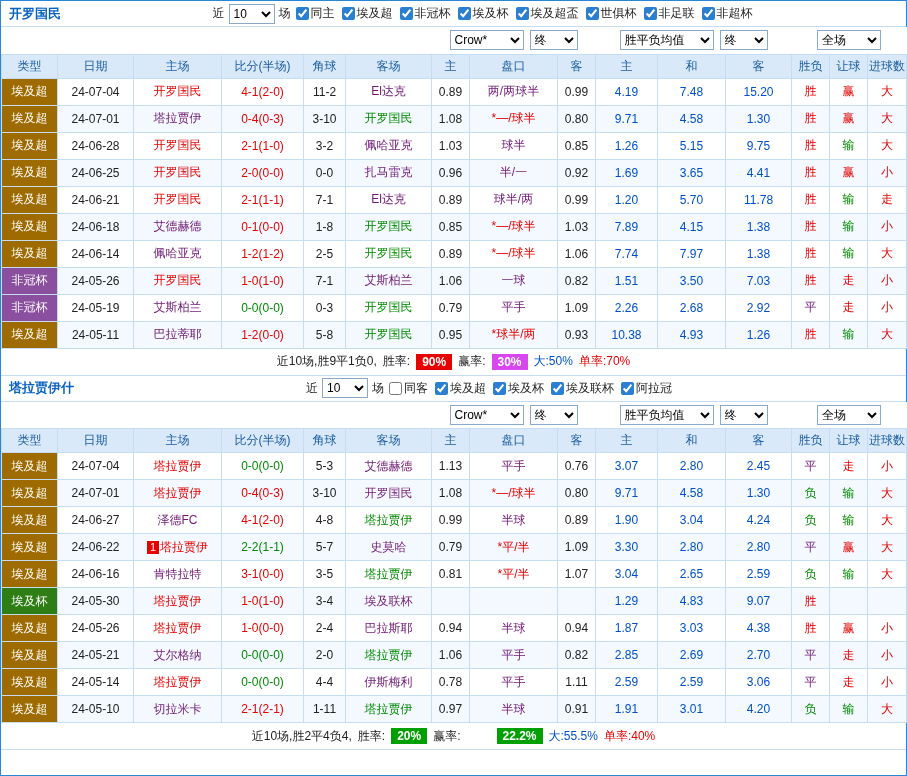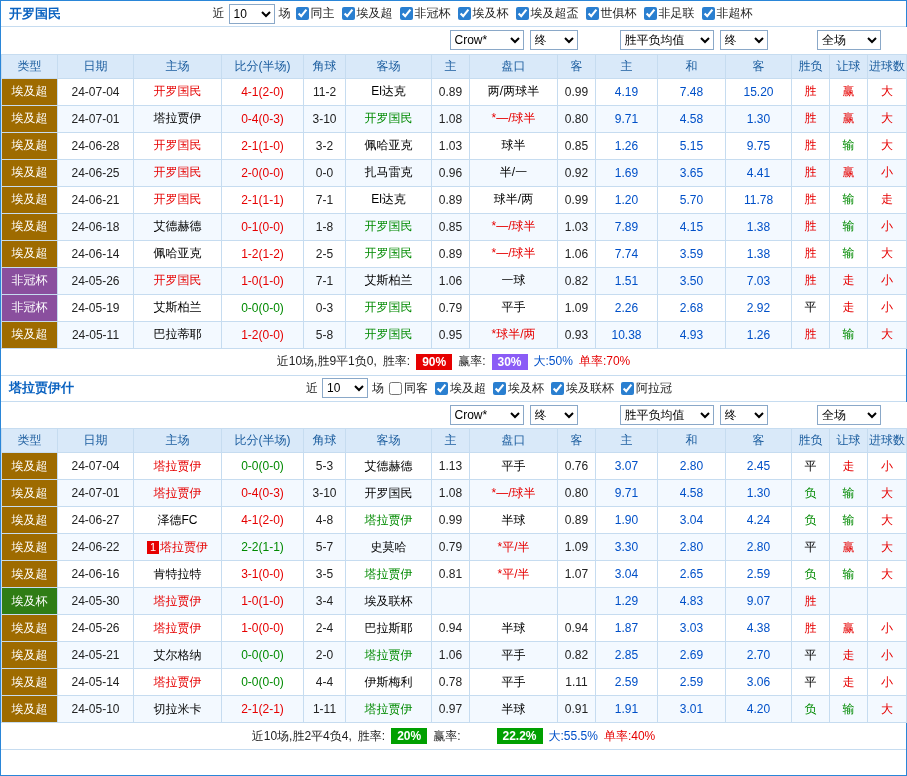--- a/index.html
+++ b/index.html
@@ -41,21 +41,21 @@
   .sel-scope{ width:64px; }
 
   
   table { border-collapse:collapse; table-layout:fixed; width:905px; }
   td, th { border:1px solid #c6dcf0; text-align:center; overflow:hidden; white-space:nowrap; padding:0; }
   th { background:#d9e9f9; color:#1a5c9e; font-weight:normal; height:24px; }
   td { height:27px; }
   tr.dd td { border-left:none; border-right:none; border-top:none; border-bottom:1px solid #c6dcf0; height:27px; background:#fff; }
   tbody tr:nth-child(even) { background:#f3f9ff; }
   .type-cell { color:#fff; }
-  .c-red { color:#e60000; } .c-grn { color:#008a00; } .c-blk { color:#000000; } .c-blu { color:#0050c8; }
+  .c-red { color:#e60000; } .c-grn { color:#008a00; } .c-blk { color:#701a75; } .c-blu { color:#0050c8; }
   .badge1 { display:inline-block; background:#e60000; color:#fff; font-size:11px; line-height:13px; padding:0 3px; margin-right:1px; }
 
   
   .summary { height:27px; display:flex; align-items:center; justify-content:center; gap:6px; border-bottom:1px solid #c6dcf0; background:#fff; }
   .sbadge { color:#fff; padding:1px 6px; font-weight:bold; }
 </style>
 </head>
 <body>
 
 <div class="window">
@@ -251,21 +251,21 @@
               <td class="type-cell" style="background: rgb(158, 107, 0);">埃及超</td>
               <td>24-06-14</td>
               <td><span class="c-blk">佩哈亚克</span></td>
               <td class="c-red">1-2(1-2)</td>
               <td>2-5</td>
               <td><span class="c-grn">开罗国民</span></td>
               <td>0.89</td>
               <td class="c-red">*—/球半</td>
               <td>1.06</td>
               <td class="c-blu">7.74</td>
-              <td class="c-blu">3.59</td>
+              <td class="c-blu">7.97</td>
               <td class="c-blu">1.38</td>
               <td class="c-red">胜</td>
               <td class="c-grn">输</td>
               <td class="c-red">大</td>
             </tr>
             <tr>
               <td class="type-cell" style="background: rgb(138, 79, 158);">非冠杯</td>
               <td>24-05-26</td>
               <td><span class="c-red">开罗国民</span></td>
               <td class="c-red">1-0(1-0)</td>
@@ -315,21 +315,21 @@
               <td class="c-grn">输</td>
               <td class="c-red">大</td>
             </tr>
           </tbody>
         </table>
         <div class="summary">
           <span>近10场,胜9平1负0,</span>
           <span>胜率:</span>
           <span class="sbadge" style="background: rgb(230, 0, 0);">90%</span>
           <span>赢率:</span>
-          <span class="sbadge" style="background: #8b5cf6; text-align: center;">30%</span>
+          <span class="sbadge" style="background: #d946ef; text-align: center;">30%</span>
           <span class="c-blu">大:50%</span>
           <span class="c-red">单率:70%</span>
         </div>
       </div>
       <div class="section">
         <div class="team-bar">
           <span class="team-name">塔拉贾伊什</span>
           <div class="filter">
             <span>近</span>
             <select class="sel-count"><option>10</option></select>

